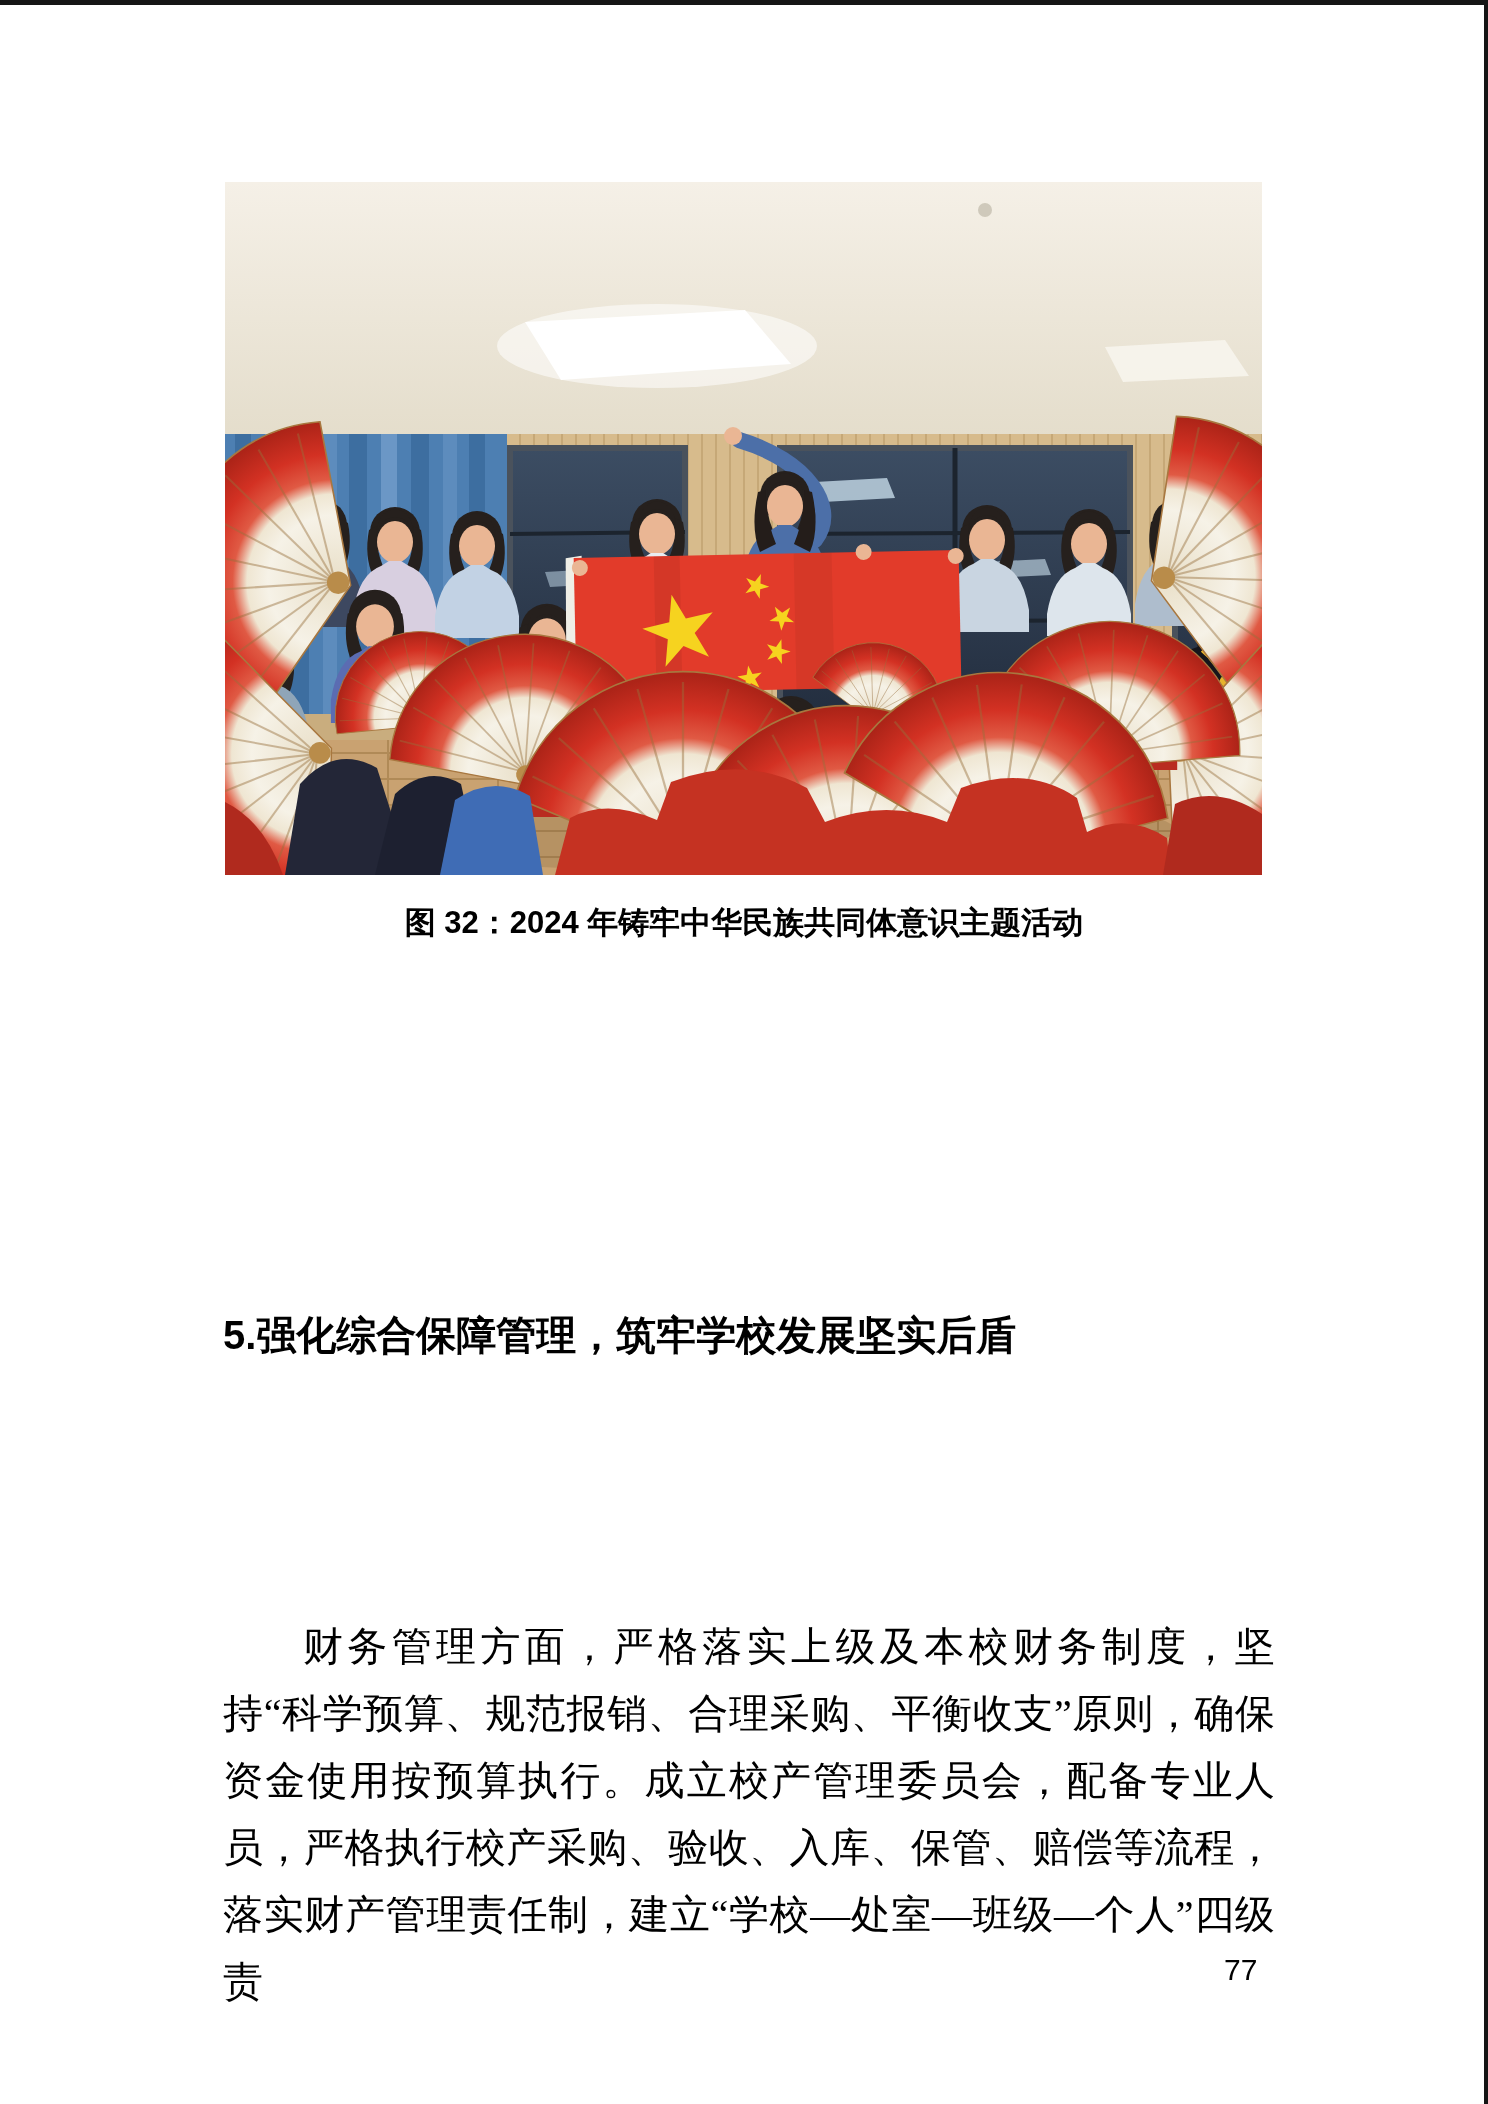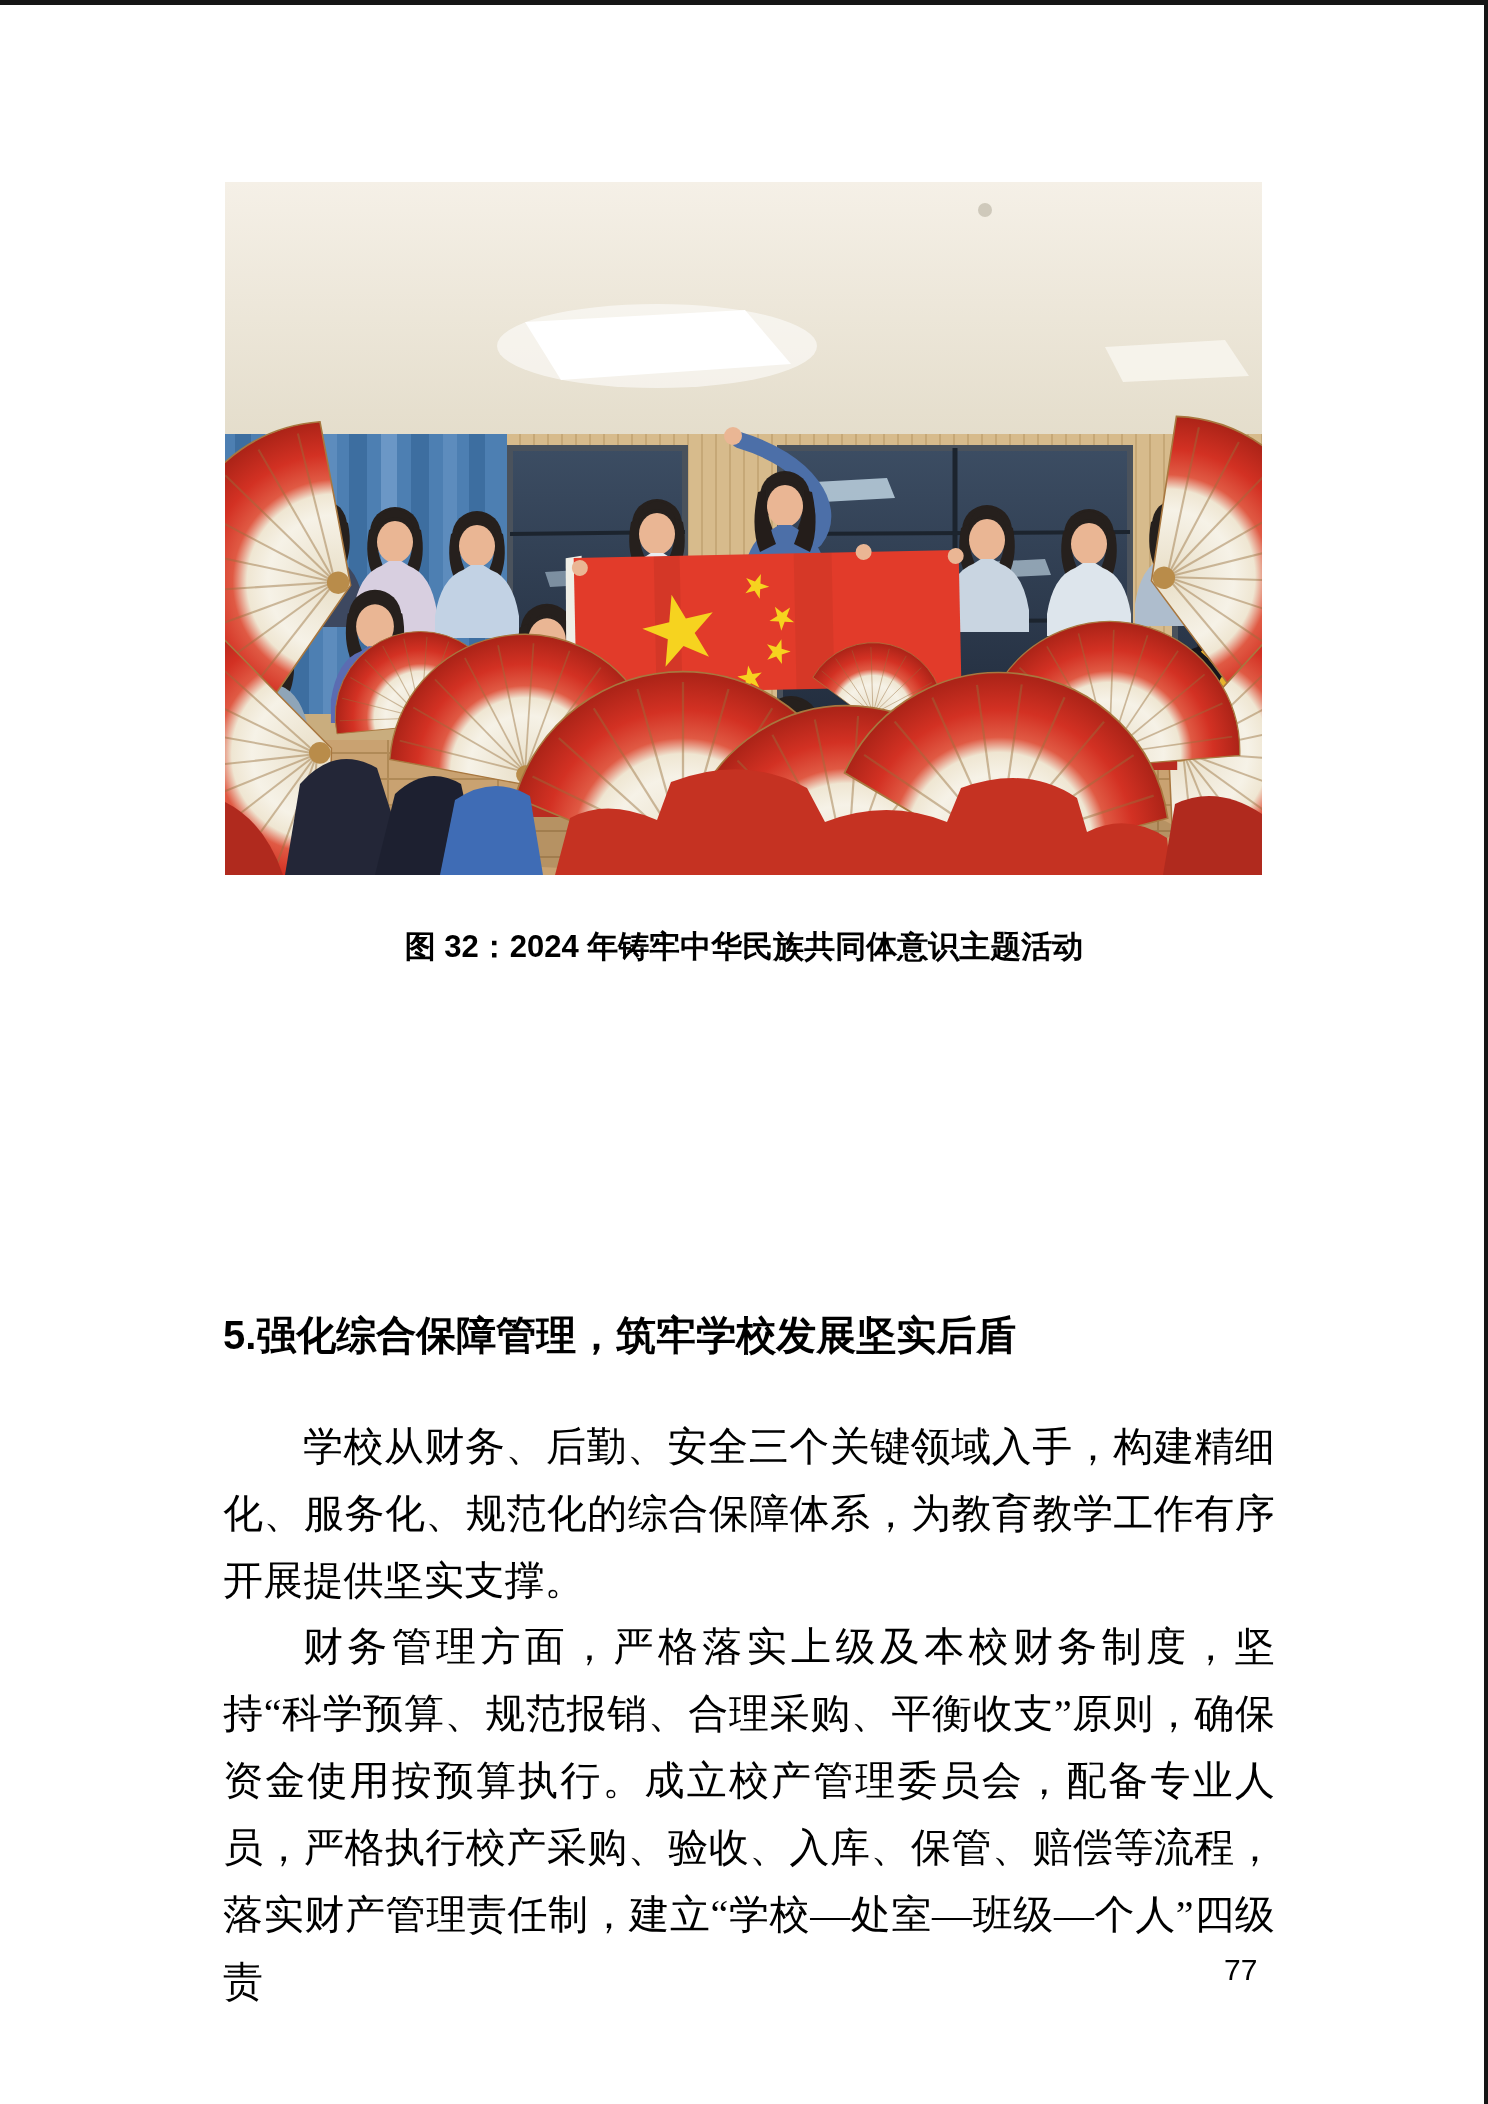--- a/index.html
+++ b/index.html
@@ -3,21 +3,21 @@
 <meta charset="utf-8">
 <style>
   html,body{margin:0;padding:0;background:#fff;}
   .page{position:relative;width:1488px;height:2104px;background:#ffffff;overflow:hidden;
         font-family:"Liberation Serif",serif;color:#000;}
   .edge-top{position:absolute;top:0;left:0;width:100%;height:5px;background:#151515;}
   .edge-right{position:absolute;top:0;right:0;width:4px;height:100%;background:#151515;}
   .photo{position:absolute;left:225px;top:182px;width:1037px;height:693px;}
   .photo svg{display:block;width:100%;height:100%;}
   .caption{position:absolute;left:0;top:901px;width:100%;text-align:center;
-           font-family:"Liberation Sans",sans-serif;font-weight:700;font-size:31px;line-height:44px;margin-top:24px;}
+           font-family:"Liberation Sans",sans-serif;font-weight:700;font-size:31px;line-height:44px;}
   .para{position:absolute;left:223px;width:1052px;font-size:40px;line-height:67px;
         text-align:justify;text-indent:2em;letter-spacing:0.2px;}
   .p1{top:966px;}
   .p2{top:1373px;}
   .p3{top:1573px;}
   .sec-heading{position:absolute;left:223px;top:1302px;width:1100px;margin:0;
                font-family:"Liberation Sans",sans-serif;font-weight:700;font-size:40px;line-height:67px;}
   .pagenum{position:absolute;left:1224px;top:1950px;font-family:"Liberation Sans",sans-serif;
            font-size:30px;line-height:40px;}
 </style>
@@ -238,18 +238,17 @@
         <path d="M0,620 Q40,640 58,693 L0,693 Z" fill="#b02a1e"></path>
       </g>
     </svg>
   </div>
 
   <div class="caption">图 32：2024 年铸牢中华民族共同体意识主题活动</div>
 
 
   <h2 class="sec-heading">5.强化综合保障管理，筑牢学校发展坚实后盾</h2>
 
-  <p class="para p2">学校从财务、后勤、安全三个关键领域入手，构建精细化、服务化、规范化的综合保障体系，为教育教学工作有序开展提供坚实支撑。</p>
 
   <p class="para p3">财务管理方面，严格落实上级及本校财务制度，坚持“科学预算、规范报销、合理采购、平衡收支”原则，确保资金使用按预算执行。成立校产管理委员会，配备专业人员，严格执行校产采购、验收、入库、保管、赔偿等流程，落实财产管理责任制，建立“学校—处室—班级—个人”四级责</p>
 
   <div class="pagenum">77</div>
 </div>
 
 </body></html>

